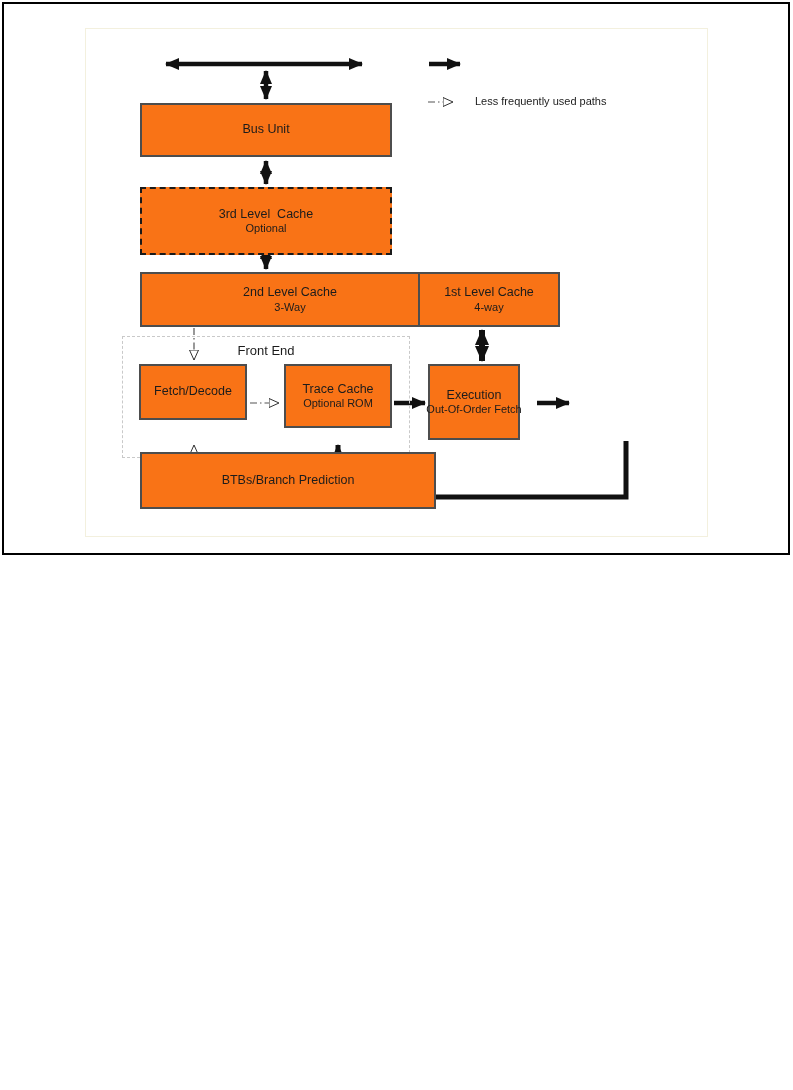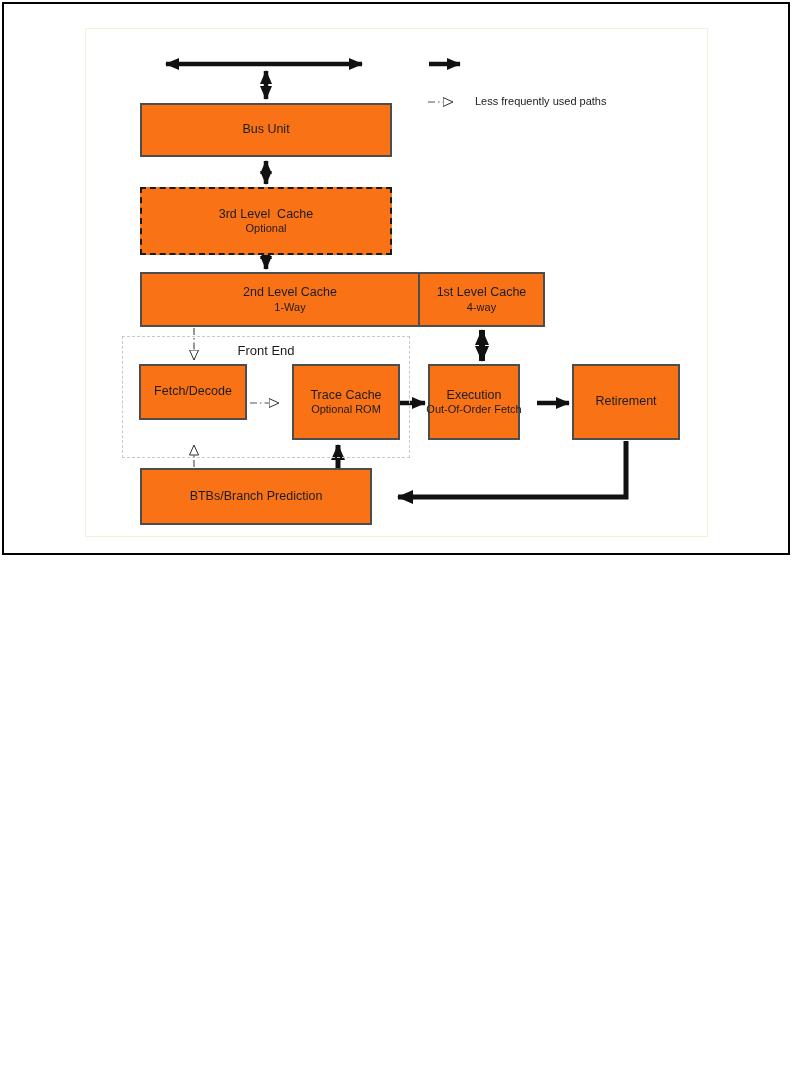--- a/index.html
+++ b/index.html
@@ -112,43 +112,40 @@
     <div class="title">Bus Unit</div>
   </div>
 
   <div class="node dashed" style="left:140px;top:187px;width:252px;height:68px">
     <div class="title">3rd Level  Cache</div>
     <div class="subtitle">Optional</div>
   </div>
 
   <div class="node" style="left:140px;top:272px;width:300px;height:55px">
     <div class="title">2nd Level Cache</div>
-    <div class="subtitle">1-Way</div>
+    <div class="subtitle">3-Way</div>
   </div>
 
-  <div class="node" style="left:418px;top:272px;width:127px;height:55px">
+  <div class="node" style="left:418px;top:272px;width:142px;height:55px">
     <div class="title">1st Level Cache</div>
     <div class="subtitle">4-way</div>
   </div>
 
   <div class="node" style="left:139px;top:364px;width:108px;height:56px">
     <div class="title">Fetch/Decode</div>
   </div>
 
-  <div class="node" style="left:292px;top:364px;width:108px;height:76px">
+  <div class="node" style="left:284px;top:364px;width:108px;height:64px">
     <div class="title">Trace Cache</div>
     <div class="subtitle">Optional ROM</div>
   </div>
 
   <div class="node" style="left:428px;top:364px;width:92px;height:76px">
     <div class="title">Execution</div>
     <div class="subtitle">Out-Of-Order Fetch</div>
   </div>
 
-  <div class="node" style="left:572px;top:364px;width:108px;height:76px">
-    <div class="title">Retirement</div>
-  </div>
 
-  <div class="node" style="left:140px;top:468px;width:232px;height:57px">
+  <div class="node" style="left:140px;top:452px;width:296px;height:57px">
     <div class="title">BTBs/Branch Prediction</div>
   </div>
 
 </div>
 
 </body></html>

